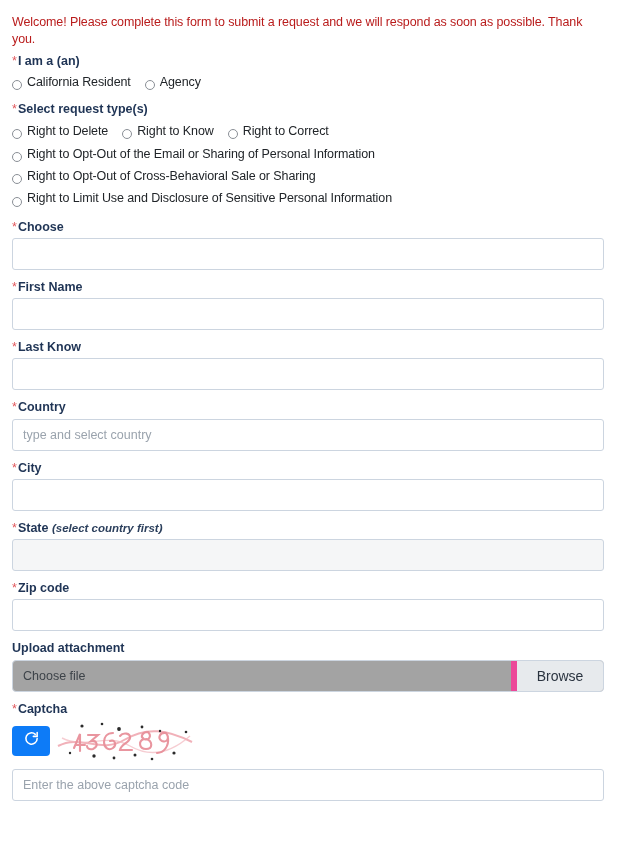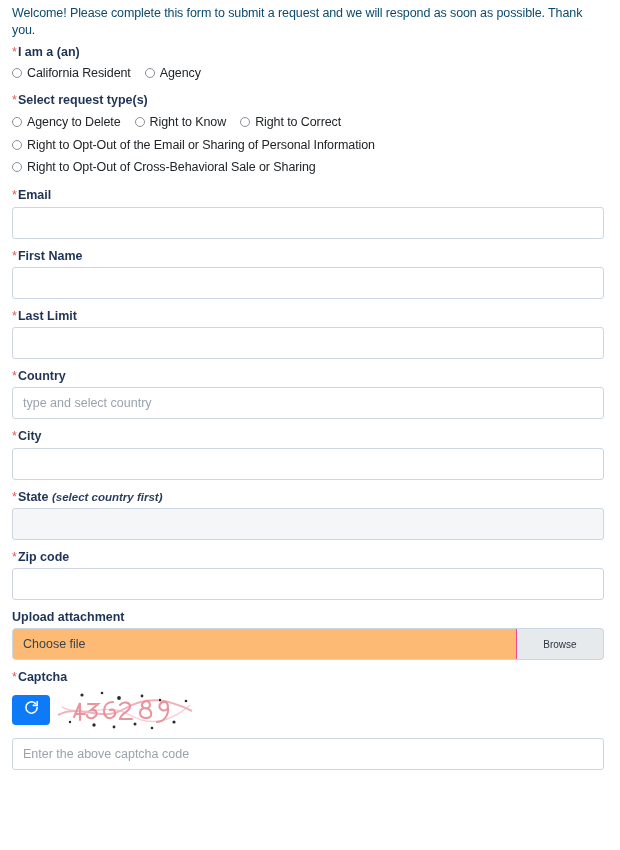--- a/index.html
+++ b/index.html
@@ -15,22 +15,22 @@
     overflow: hidden;
   }
   .form-wrap {
     padding: 0 16px 0 12px;
     box-sizing: border-box;
     width: 620px;
   }
   .welcome {
     font-size: 12.5px;
     line-height: 1.35;
-    color: #0c4a6e;
-    padding-top: 5px;
+    color: #b91c1c;
+    padding-top: 14px;
     padding-bottom: 5px;
     letter-spacing: -0.1px;
   }
   .field-label {
     font-size: 12.5px;
     font-weight: bold;
     color: #1f3455;
     margin-bottom: 3px;
     line-height: 1.3;
   }
@@ -49,21 +49,21 @@
     margin-bottom: 9px;
   }
   .radio-row {
     display: flex;
     flex-wrap: wrap;
     align-items: center;
     margin-bottom: 2px;
   }
   .radio-opt {
     display: flex;
-    align-items: center;
+    align-items: flex-end;
     margin-right: 14px;
     padding: 2px 0;
   }
   .radio-mark {
     width: 10px;
     height: 10px;
     border: 1px solid #8a8f96;
     border-radius: 50%;
     background: #fff;
     margin-right: 5px;
@@ -103,39 +103,39 @@
     border-color: #ccd5e0;
   }
   .file-row {
     display: flex;
     width: 100%;
     border: 1px solid #ccd5e0;
     border-radius: 4px;
     overflow: hidden;
     box-sizing: border-box;
     height: 32px;
-    background: #fdba74;
+    background: #a3a3a3;
   }
   .file-name {
     flex: 1 1 auto;
     display: flex;
     align-items: center;
     font-size: 12.5px;
     color: #3d4349;
     padding: 0 10px;
   }
   .browse-btn {
     flex: none;
     width: 86px;
     background: #e7eaed;
-    border-left: 1px solid #ec4899;
+    border-left: 6px solid #ec4899;
     display: flex;
     align-items: center;
     justify-content: center;
-    font-size: 10px;
+    font-size: 14px;
     color: #2b3440;
     cursor: pointer;
   }
   .captcha-row {
     display: flex;
     align-items: center;
     margin-bottom: 7px;
     height: 42px;
   }
   .refresh-btn {
@@ -184,60 +184,64 @@
     </div>
   </div>
 
   <div class="group">
     <div class="field-label">
       <span class="req-star">*</span><span>Select request type(s)</span>
     </div>
     <div class="radio-row">
       <label class="radio-opt">
         <span class="radio-mark"></span>
-        <span class="radio-text">Agency to Delete</span>
+        <span class="radio-text">Right to Delete</span>
       </label>
       <label class="radio-opt">
         <span class="radio-mark"></span>
         <span class="radio-text">Right to Know</span>
       </label>
       <label class="radio-opt">
         <span class="radio-mark"></span>
         <span class="radio-text">Right to Correct</span>
       </label>
     </div>
     <div class="radio-stack">
       <label class="radio-opt">
         <span class="radio-mark"></span>
         <span class="radio-text">Right to Opt-Out of the Email or Sharing of Personal Information</span>
       </label>
       <label class="radio-opt">
         <span class="radio-mark"></span>
         <span class="radio-text">Right to Opt-Out of Cross-Behavioral Sale or Sharing</span>
       </label>
-    </div>
-  </div>
-
-  <div class="group">
-    <div class="field-label">
-      <span class="req-star">*</span><span>Email</span>
+      <label class="radio-opt">
+        <span class="radio-mark"></span>
+        <span class="radio-text">Right to Limit Use and Disclosure of Sensitive Personal Information</span>
+      </label>
+    </div>
+  </div>
+
+  <div class="group">
+    <div class="field-label">
+      <span class="req-star">*</span><span>Choose</span>
     </div>
     <input class="text-input" type="text" placeholder="" style="">
   </div>
 
   <div class="group">
     <div class="field-label">
       <span class="req-star">*</span><span>First Name</span>
     </div>
     <input class="text-input" type="text" placeholder="" style="">
   </div>
 
   <div class="group">
     <div class="field-label">
-      <span class="req-star">*</span><span>Last Limit</span>
+      <span class="req-star">*</span><span>Last Know</span>
     </div>
     <input class="text-input" type="text" placeholder="" style="">
   </div>
 
   <div class="group">
     <div class="field-label">
       <span class="req-star">*</span><span>Country</span>
     </div>
     <input class="text-input" type="text" placeholder="type and select country" style="">
   </div>

